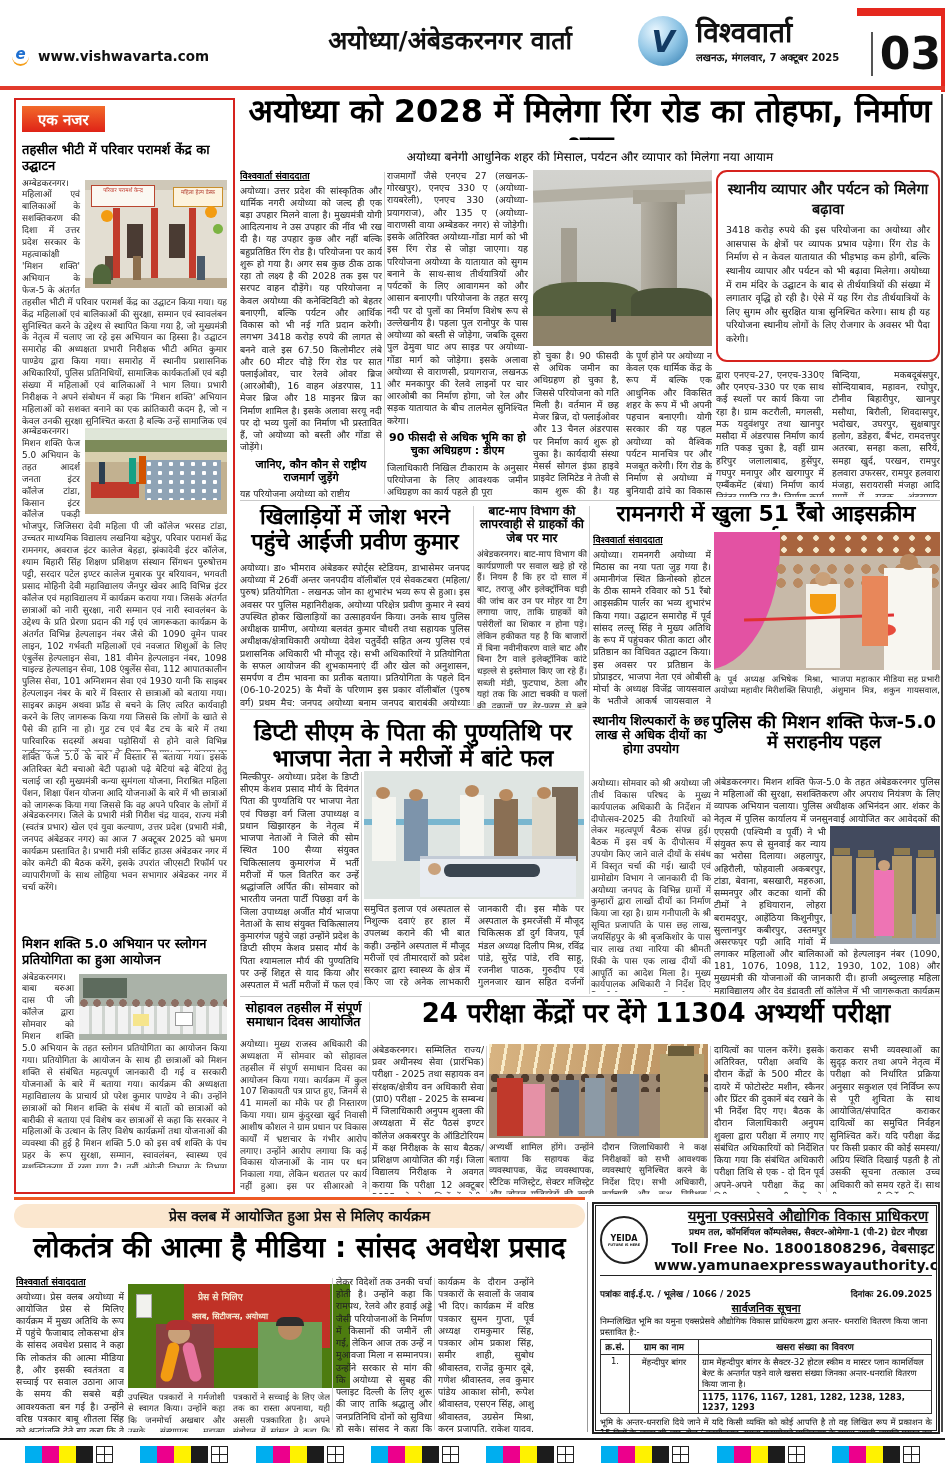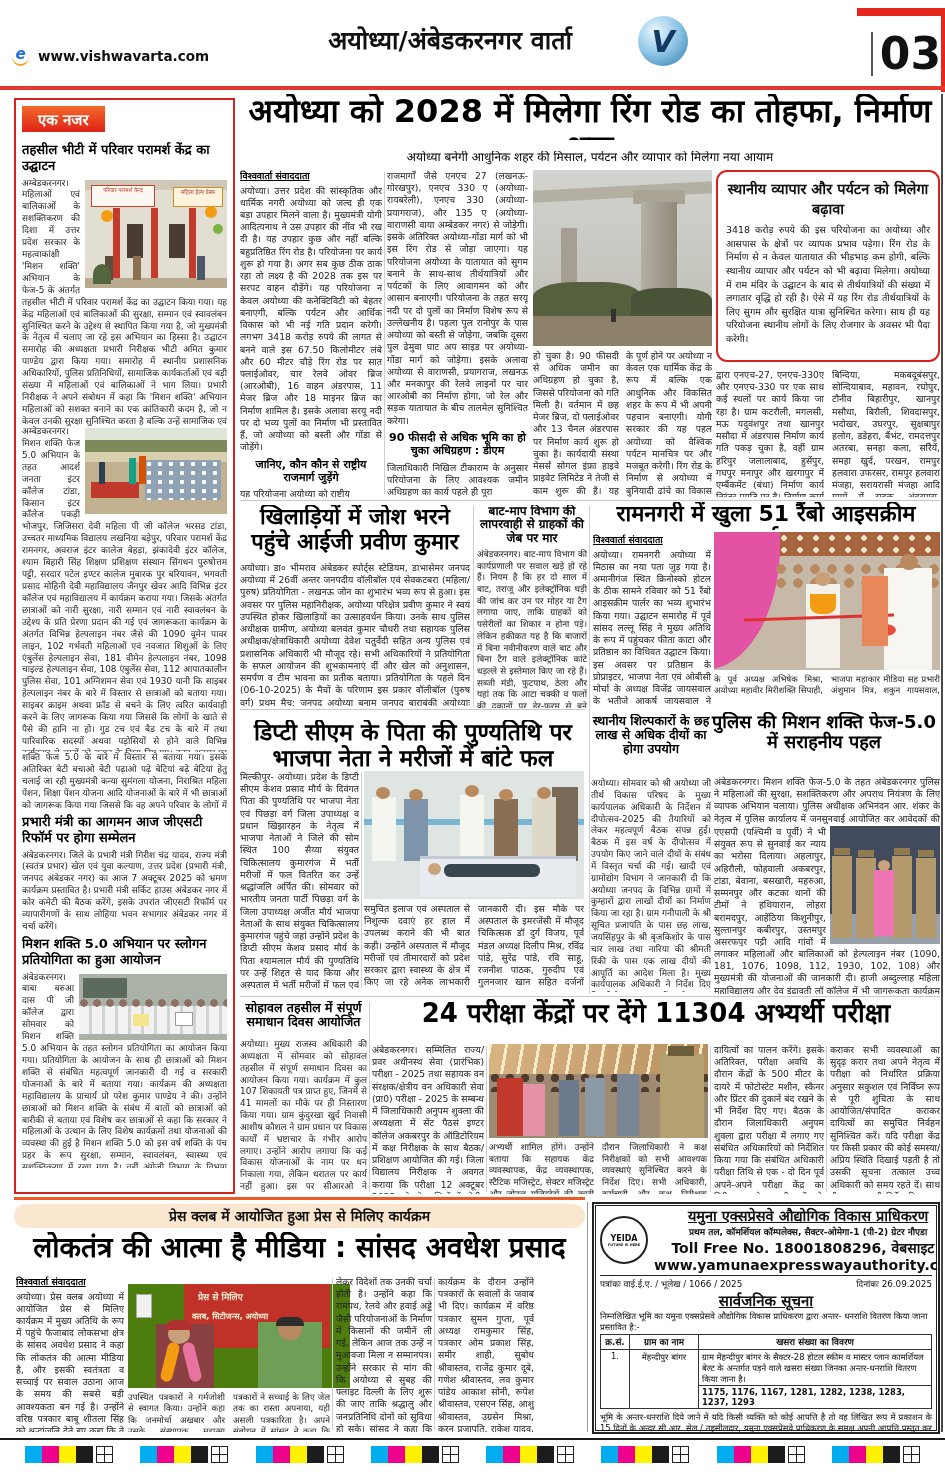--- a/index.html
+++ b/index.html
@@ -36,20 +36,24 @@
 </head>
 <body>
 
 <div class="abs" style="left:12px;top:46px;">
   <span class="eicon">e</span>
   <span style="font-weight:bold;font-size:13.5px;">www.vishwavarta.com</span>
 </div>
 <div class="abs" style="left:250px;top:22px;width:400px;text-align:center;font-weight:bold;font-size:25px;">अयोध्या/अंबेडकरनगर वार्ता</div>
 <div class="abs" style="left:638px;top:16px;display:flex;gap:8px;align-items:center;">
   <span class="globe">V</span>
+  <span>
+    <span style="display:block;font-weight:bold;font-size:28px;line-height:1.05;">विश्ववार्ता</span>
+    <span style="display:block;font-weight:bold;font-size:10px;margin-top:2px;">लखनऊ,  मंगलवार, 7 अक्टूबर 2025</span>
+  </span>
 </div>
 <div class="abs" style="left:857px;top:8px;width:84px;height:76px;border-top:8px solid #e5281e;border-right:8px solid #e5281e;display:flex;align-items:center;justify-content:flex-end;">
   <span style="border-left:2px solid #555;padding-left:7px;font-weight:bold;font-size:44px;line-height:1;">03</span>
 </div>
 <div class="abs" style="left:0;top:86px;width:945px;height:4px;background:#e23a2c;"></div>
 <div class="abs" style="left:941px;top:94px;width:2px;height:1338px;background:#4a4a4a;"></div>
 
 <div class="sidebar">
   <span class="chip">एक नजर</span>
 
@@ -87,21 +91,20 @@
       <i style="left:44px;bottom:30px;width:7px;height:26px;background:#16a085;"></i>
       <i style="left:54px;bottom:30px;width:7px;height:28px;background:#d35400;"></i>
     </div>
     <div class="sb-body">अम्बेडकरनगर। मिशन शक्ति फेज 5.0 अभियान के तहत आदर्श जनता इंटर कॉलेज टांडा, किसान इंटर कॉलेज पकड़ी भोजपुर, जिजिसरा देवी महिला पी जी कॉलेज भरसड टांडा, उच्चतर माध्यमिक विद्यालय लखनिया बड़ेपुर, परिवार परामर्श केंद्र रामनगर, अवराज इंटर कालेज बेहड़ा, झंकादेवी इंटर कॉलेज, श्याम बिहारी सिंह शिक्षण प्रशिक्षण संस्थान सिंगधन पुरुषोत्तम पट्टी, सरदार पटेल इण्टर कालेज मुबारक पुर बरियावन, भगवती प्रसाद मोहिनी देवी महाविद्यालय जैनपुर खेवर आदि विभिन्न इंटर कॉलेज एवं महाविद्यालय में कार्यक्रम कराया गया। जिसके अंतर्गत छात्राओं को नारी सुरक्षा, नारी सम्मान एवं नारी स्वावलंबन के उद्देश्य के प्रति प्रेरणा प्रदान की गई एवं जागरूकता कार्यक्रम के अंतर्गत विभिन्न हेल्पलाइन नंबर जैसे की 1090 वूमेन पावर लाइन, 102 गर्भवती महिलाओं एवं नवजात शिशुओं के लिए एंबुलेंस हेल्पलाइन सेवा, 181 वीमेन हेल्पलाइन नंबर, 1098 चाइल्ड हेल्पलाइन सेवा, 108 एंबुलेंस सेवा, 112 आपातकालीन पुलिस सेवा, 101 अग्निशमन सेवा एवं 1930 यानी कि साइबर हेल्पलाइन नंबर के बारे में विस्तार से छात्राओं को बताया गया। साइबर क्राइम अथवा फ्रॉड से बचने के लिए त्वरित कार्यवाही करने के लिए जागरूक किया गया जिससे कि लोगों के खाते से पैसे की हानि ना हो। गुड टच एवं बैड टच के बारे में तथा पारिवारिक सदस्यों अथवा पड़ोसियों से होने वाले विभिन्न दुर्व्यवहार से छात्रों को बचाव के टिप्स दिए गए। उक्त अवसर पर टीम के सदस्य डॉक्टर तारा वर्मा, नीलम मिश्रा एस आई वन्दना यादव, नीलम यादव प्रधानाचार्य, अनुभमा उपाध्याय, मीरा वर्मा, शकुंतला देवी, रंजना चौधरी, रेनू पांडे आदि विभिन्न लोगों के द्वारा उपरोक्त सभी विद्यालयों में जाकर बच्चों को मिशन</div>
   </div>
   <div class="sb-wrap" style="height:58px;">
     <div class="sb-body">शक्ति फेज 5.0 के बारे में विस्तार से बताया गया। इसके अतिरिक्त बेटी बचाओ बेटी पढ़ाओ पढ़े बेटियां बढ़े बेटियां हेतु चलाई जा रही मुख्यमंत्री कन्या सुमंगला योजना, निराश्रित महिला पेंशन, शिक्षा पेंशन योजना आदि योजनाओं के बारे में भी छात्राओं को जागरूक किया गया जिससे कि वह अपने परिवार के लोगों में उपरोक्त योजनाओं की जागरूकता फैला सकें।</div>
   </div>
 
   <div class="sb-wrap" style="height:122px;">
-    <div class="sb-head">प्रभारी मंत्री का आगमन आज जीएसटी रिफॉर्म पर होगा सम्मेलन</div>
     <div class="sb-body">अंबेडकरनगर। जिले के प्रभारी मंत्री गिरीश चंद्र यादव, राज्य मंत्री (स्वतंत्र प्रभार) खेल एवं युवा कल्याण, उत्तर प्रदेश (प्रभारी मंत्री, जनपद अंबेडकर नगर) का आज 7 अक्टूबर 2025 को भ्रमण कार्यक्रम प्रस्तावित है। प्रभारी मंत्री सर्किट हाउस अंबेडकर नगर में कोर कमेटी की बैठक करेंगे, इसके उपरांत जीएसटी रिफॉर्म पर व्यापारीगणों के साथ लोहिया भवन सभागार अंबेडकर नगर में चर्चा करेंगे।</div>
   </div>
 
   <div class="sb-wrap" style="height:236px;">
     <div class="sb-head">मिशन शक्ति 5.0 अभियान पर स्लोगन प्रतियोगिता का हुआ आयोजन</div>
     <div class="fr photo" style="position:relative;float:right;width:148px;height:66px;background:#aab2a8;">
       <i style="left:4px;top:4px;width:44px;height:20px;background:#5d6b5d;"></i>
       <i style="left:0;bottom:6px;width:100%;height:28px;background:repeating-linear-gradient(90deg,#f2f2f2 0 10px,#cfd4cf 10px 13px);"></i>
       <i style="left:0;bottom:30px;width:100%;height:12px;background:radial-gradient(circle at 5px 5px,#8d6e63 3.5px,transparent 4px) 0 0/13px 12px repeat;"></i>
       <i style="left:54px;bottom:14px;width:16px;height:12px;background:#f6e58d;"></i>
@@ -300,37 +303,37 @@
     <span style="width:44px;height:44px;border-radius:50%;border:2px solid #222;display:flex;flex-direction:column;align-items:center;justify-content:center;font-size:8px;font-weight:bold;flex:0 0 auto;">
       <span>YEIDA</span>
       <span style="font-size:3.5px;">FUTURE IS HERE</span>
     </span>
     <span style="text-align:center;flex:1;">
       <span style="display:block;font-weight:bold;font-size:14.5px;text-decoration:underline;line-height:1.15;">यमुना एक्सप्रेसवे औद्योगिक विकास प्राधिकरण</span>
       <span style="display:block;font-weight:bold;font-size:9px;">प्रथम तल, कॉमर्शियल कॉम्पलेक्स, सैक्टर-ओमेगा-1 (पी-2) ग्रेटर नौएडा</span>
       <span style="display:block;font-weight:bold;font-size:14px;">Toll Free No. 18001808296, वेबसाइट : www.yamunaexpresswayauthority.com</span>
     </span>
   </div>
-  <div style="display:flex;justify-content:space-between;font-size:8.8px;font-weight:normal;margin-top:2px;">
+  <div style="display:flex;justify-content:space-between;font-size:8.8px;font-weight:bold;margin-top:12px;">
     <span>पत्रांकः वाई.ई.ए. / भूलेख / 1066 / 2025</span>
     <span>दिनांकः 26.09.2025</span>
   </div>
-  <div style="text-align:center;font-weight:bold;font-size:15px;text-decoration:underline;">सार्वजनिक सूचना</div>
+  <div style="text-align:center;font-weight:bold;font-size:11px;text-decoration:underline;">सार्वजनिक सूचना</div>
   <div style="font-size:8.4px;">निम्नलिखित भूमि का यमुना एक्सप्रेसवे औद्योगिक विकास प्राधिकरण द्वारा अन्तर- धनराशि वितरण किया जाना प्रस्तावित है:-</div>
   <table class="adtable">
     <tbody>
         <tr>
       <th style="width:22px;">क्र.सं.</th>
       <th style="width:62px;">ग्राम का नाम</th>
       <th>खसरा संख्या का विवरण</th>
     </tr>
     <tr>
       <td style="text-align:center;" rowspan="2">1.</td>
       <td style="text-align:center;" rowspan="2">मेंहन्दीपुर बांगर</td>
-      <td>ग्राम मेंहन्दीपुर बांगर के सैक्टर-28 होटल स्कीम व मास्टर प्लान कामर्शियल बेल्ट के अन्तर्गत पड़ने वाले खसरा संख्या जिनका अन्तर-धनराशि वितरण किया जाना है।</td>
+      <td>ग्राम मेंहन्दीपुर बांगर के सैक्टर-32 होटल स्कीम व मास्टर प्लान कामर्शियल बेल्ट के अन्तर्गत पड़ने वाले खसरा संख्या जिनका अन्तर-धनराशि वितरण किया जाना है।</td>
     </tr>
     <tr>
       <td style="font-weight:bold;">1175, 1176, 1167, 1281, 1282, 1238, 1283, 1237, 1293</td>
     </tr>
   </tbody>
     </table>
   <div style="font-size:8.4px;text-align:justify;">भूमि के अन्तर-धनराशि दिये जाने में यदि किसी व्यक्ति को कोई आपत्ति है तो वह लिखित रूप में प्रकाशन के 15 दिनों के अन्दर सी.आर. सेल / तहसीलदार, यमुना एक्सप्रेसवे प्राधिकरण के समक्ष अपनी आपत्ति प्रस्तुत कर सकता है।</div>
   <div style="text-align:right;font-weight:bold;font-size:9px;line-height:1.3;">
     <span style="display:block;">विशेष कार्याध िकारी</span>
 

